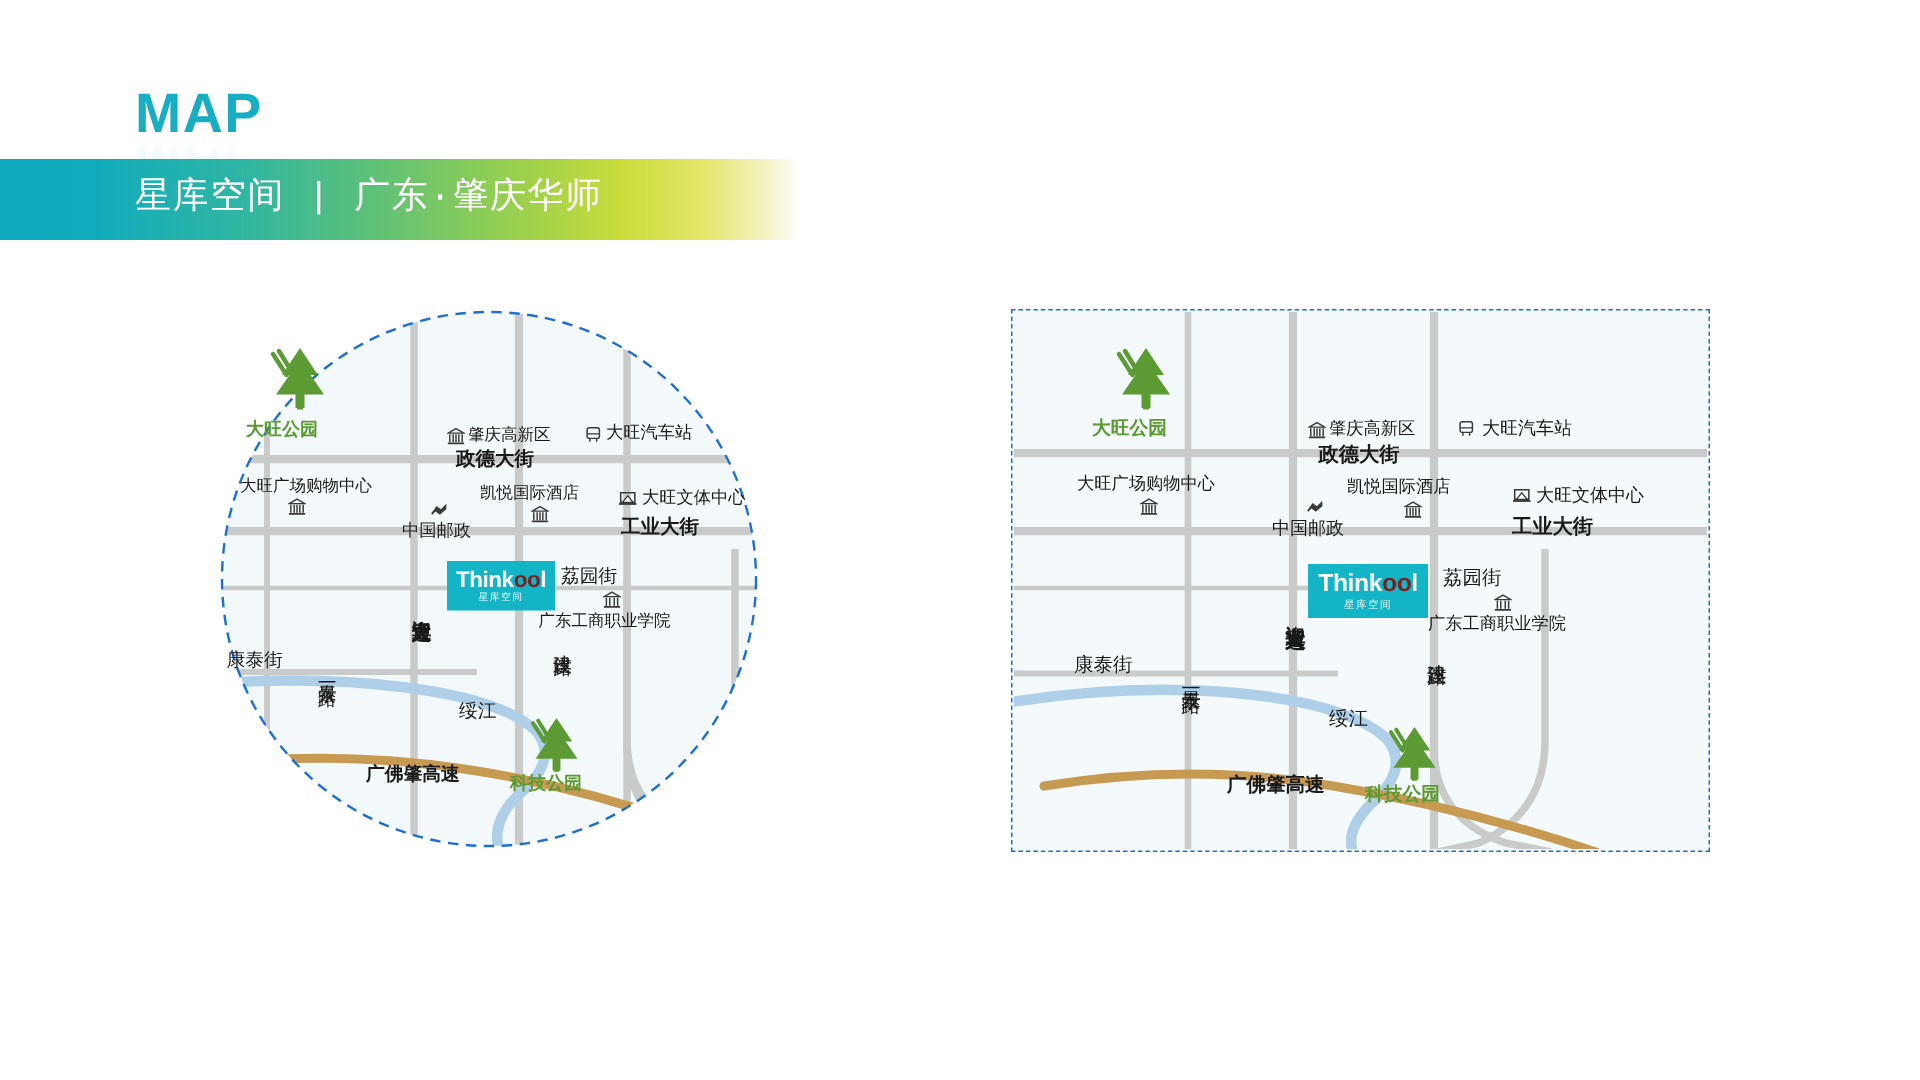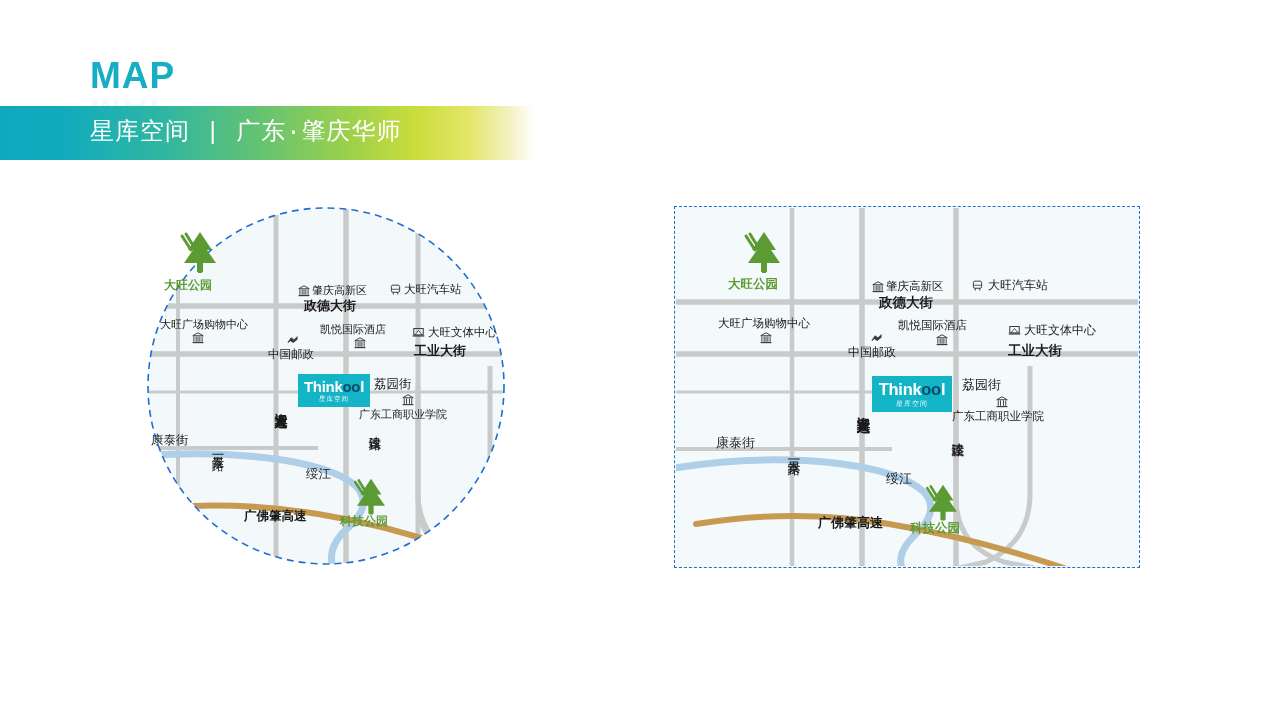--- a/index.html
+++ b/index.html
@@ -85,21 +85,21 @@
   .map-svg { display: block; }
 
   .lbl {
     position: absolute;
     white-space: nowrap;
     font-family: "Liberation Sans", "DejaVu Sans", sans-serif;
     color: #1a1a1a;
     line-height: 1.12;
   }
   .lbl-street-major { font-weight: bold; }
-  .lbl-park { color: #5C9A33; font-weight: bold; font-family: Liberation Mono, monospace; }
+  .lbl-park { color: #5C9A33; font-weight: bold; }
   .lbl-vert {
     writing-mode: vertical-rl;
     text-orientation: upright;
     letter-spacing: 1px;
   }
 
   
   .logo-badge {
     position: absolute;
     background: #12B4C6;
@@ -109,21 +109,21 @@
     justify-content: center;
     box-sizing: border-box;
   }
   .logo-badge .logo-word {
     font-family: "Liberation Sans", sans-serif;
     font-weight: bold;
     color: #ffffff;
     line-height: 1;
     letter-spacing: -0.3px;
   }
-  .logo-badge .logo-word .oo { color: #0c4a6e; }
+  .logo-badge .logo-word .oo { color: #7f1d1d; }
   .logo-badge .logo-sub {
     color: #ffffff;
     line-height: 1;
     opacity: 0.92;
     letter-spacing: 1px;
   }
 
   .frame-dashed-rect {
     position: absolute;
     border: 1.6px dashed #1F6FD0;

